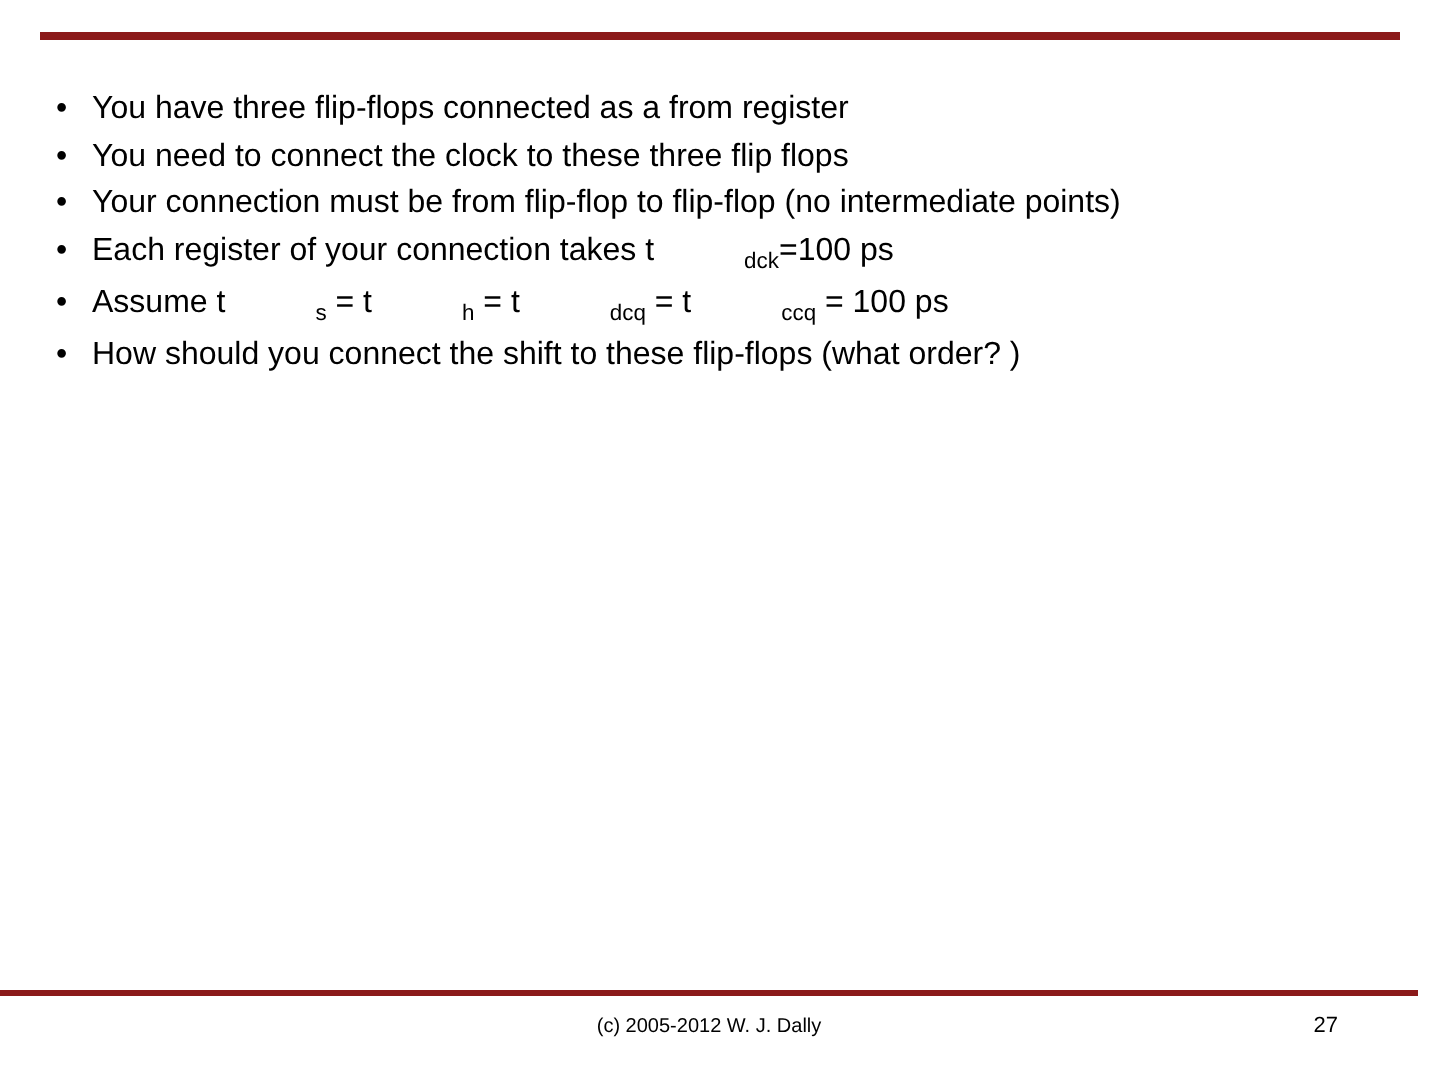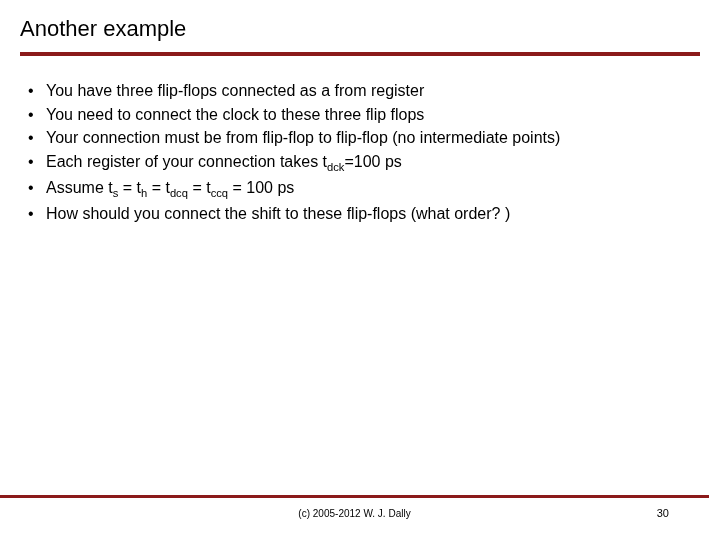--- a/index.html
+++ b/index.html
@@ -4,32 +4,31 @@
 <style>
   * { margin: 0; padding: 0; box-sizing: border-box; }
   html, body { width: 720px; height: 540px; background: #fff; font-family: Arial, Helvetica, sans-serif; color: #000; }
   .slide { width: 720px; height: 540px; position: relative; padding: 16px 20px 0 20px; }
   .title { font-size: 22px; color: #000; margin-bottom: 10px; }
   .hr-top { height: 4px; background: #8b1a1a; width: 100%; margin-bottom: 24px; }
   .bullets { list-style: none; padding-left: 8px; }
   .bullets li { font-size: 16px; line-height: 1.35; margin-bottom: 2px; display: flex; }
   .bullets li .dot { display: inline-block; width: 18px; flex: 0 0 18px; }
   .bullets li .txt { flex: 1; }
-  sub { font-size: 0.7em; vertical-align: sub; }
+  sub { font-size: 0.7em; vertical-align: sub; margin-left: 45px; }
   .footer { position: absolute; left: 0; right: 11px; bottom: 18px; }
   .hr-bot { height: 3px; background: #8b1a1a; width: 100%; margin-bottom: 6px; }
   .foot-row { display: flex; align-items: center; position: relative; height: 18px; }
   .copyright { position: absolute; left: 50%; transform: translateX(-50%); font-size: 10px; color: #000; }
   .pagenum { position: absolute; right: 40px; font-size: 11px; color: #000; }
 </style>
 </head>
 <body>
 
 <div class="slide">
-  <div class="title">Another example</div>
   <div class="hr-top"></div>
 
   <ul class="bullets">
     <li>
         <span class="dot">•</span>
         <span class="txt"><span>You have three flip-flops connected as a from register</span></span>
       </li>
     <li>
         <span class="dot">•</span>
         <span class="txt"><span>You need to connect the clock to these three flip flops</span></span>
@@ -49,16 +48,16 @@
     <li>
         <span class="dot">•</span>
         <span class="txt"><span>How should you connect the shift to these flip-flops (what order? )</span></span>
       </li>
   </ul>
 
   <div class="footer">
     <div class="hr-bot"></div>
     <div class="foot-row">
       <div class="copyright">(c) 2005-2012 W. J. Dally</div>
-      <div class="pagenum">30</div>
+      <div class="pagenum">27</div>
     </div>
   </div>
 </div>
 
 </body></html>

